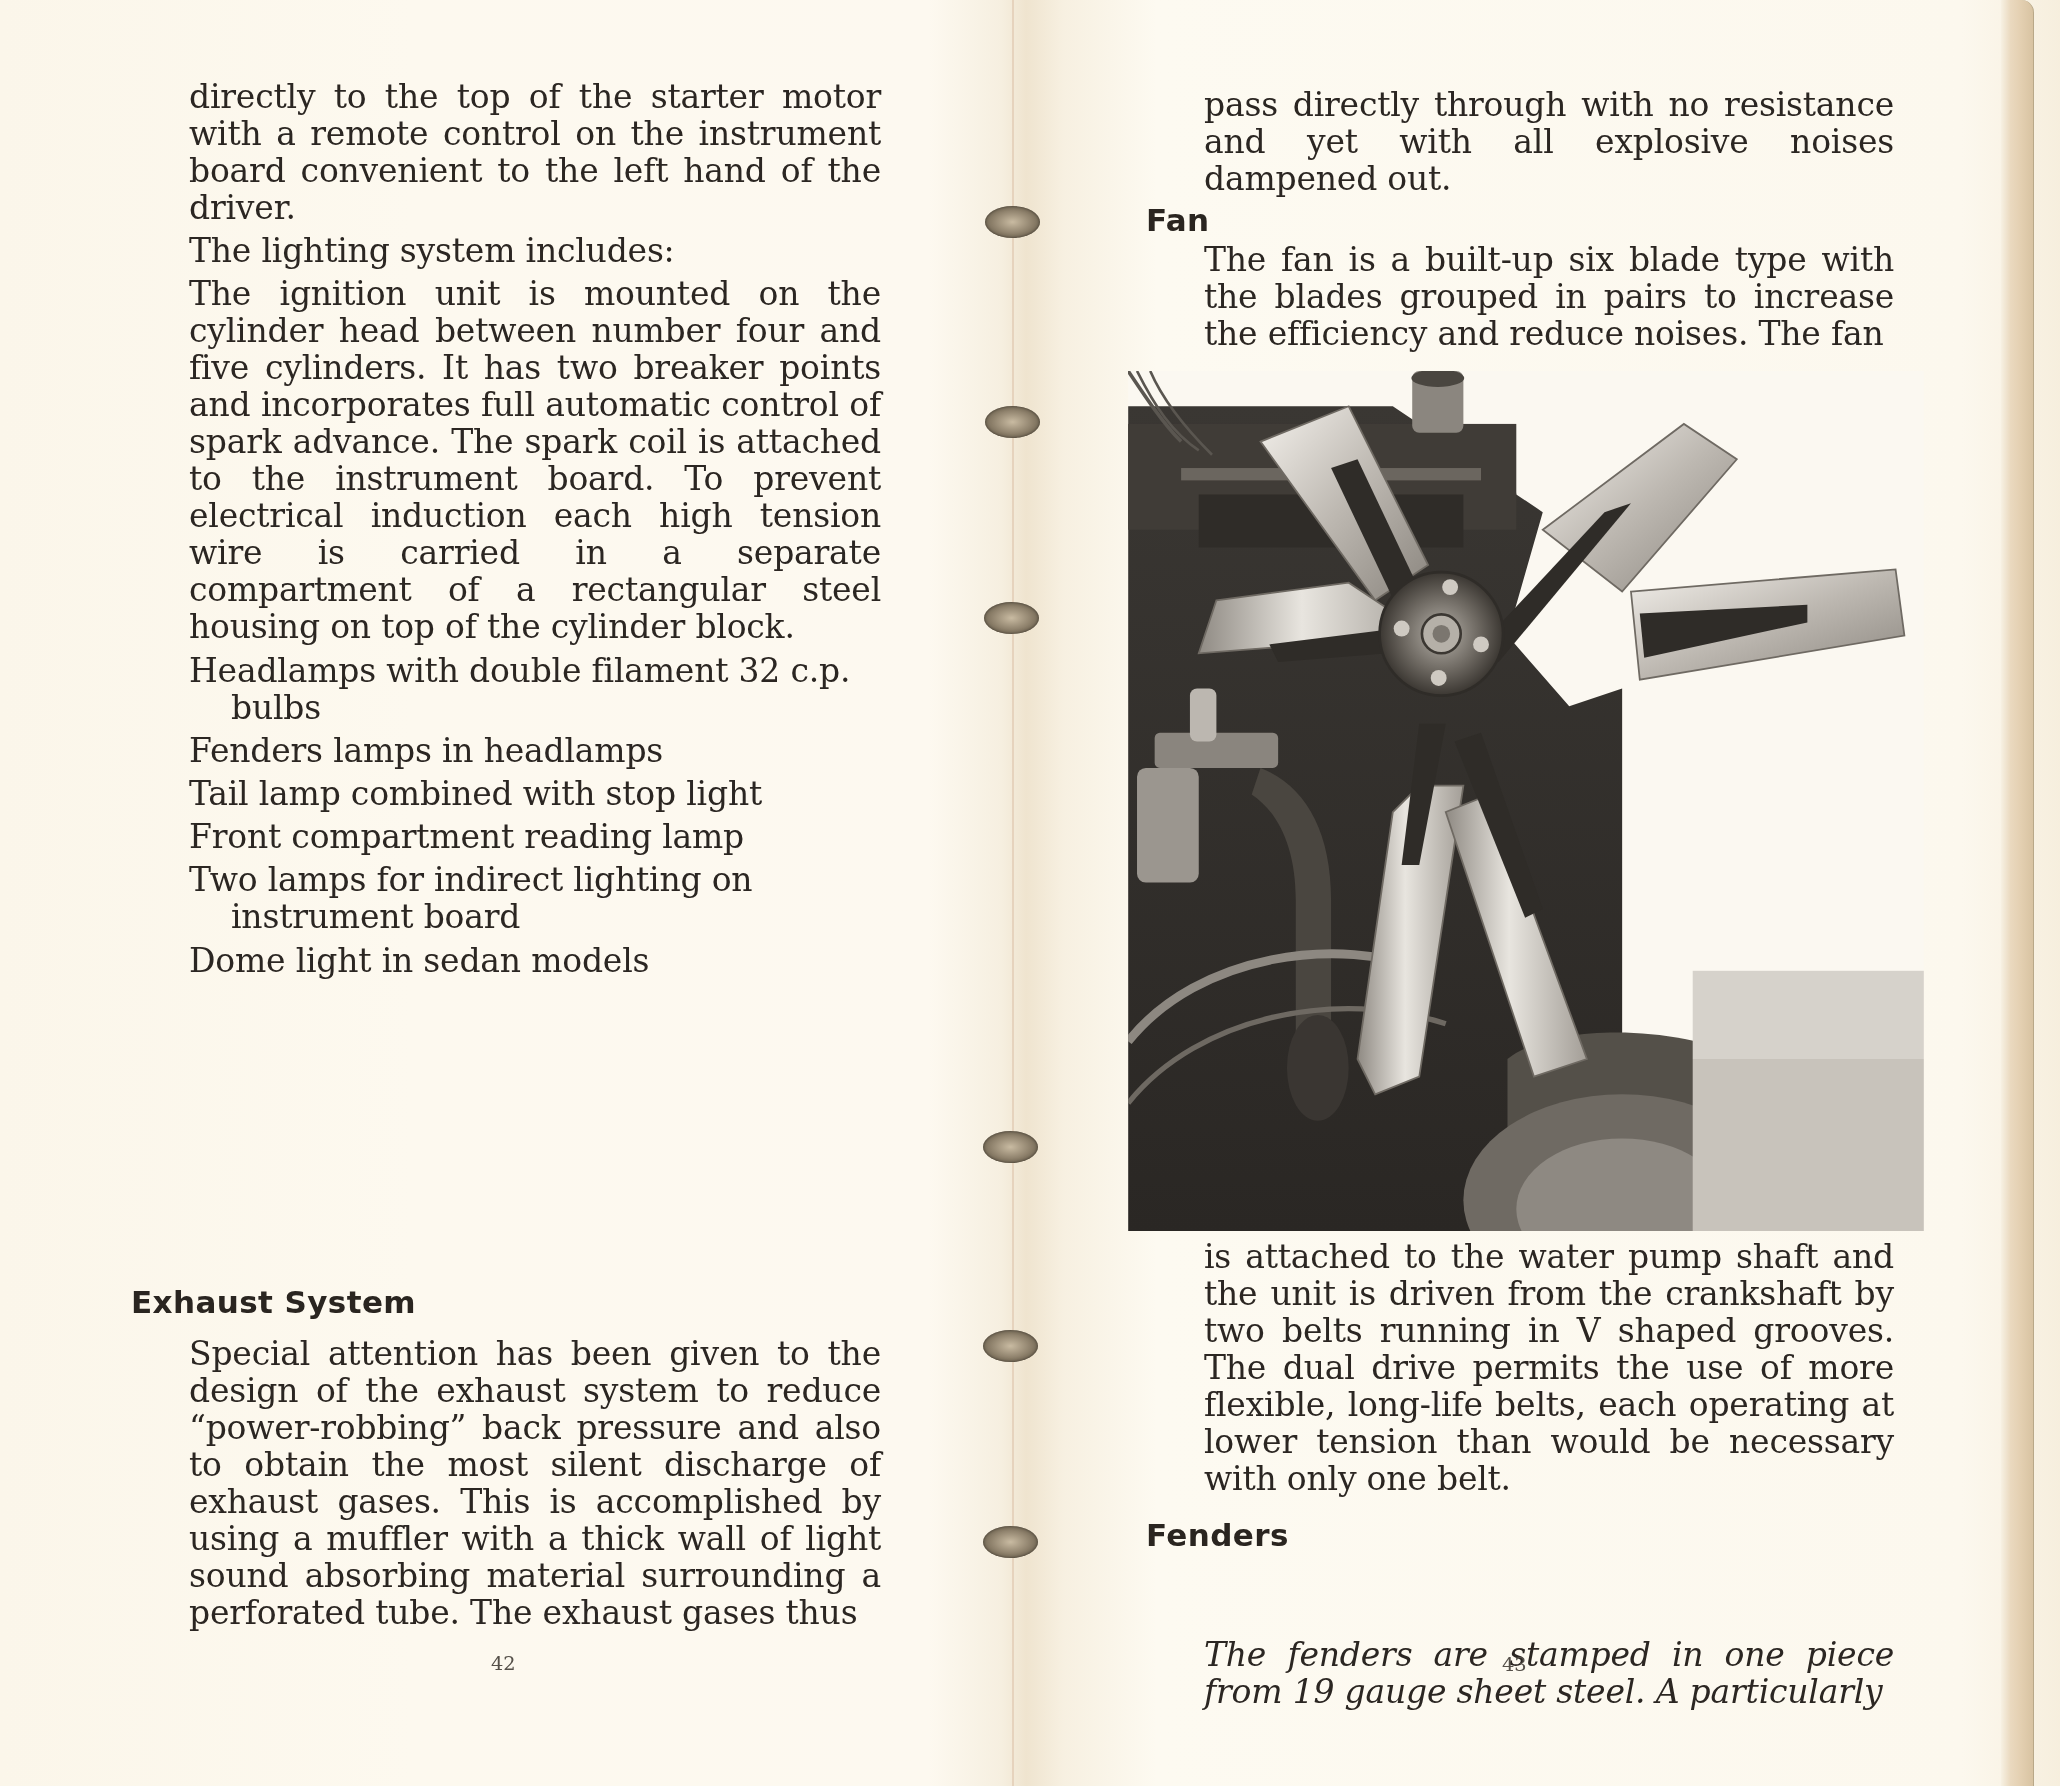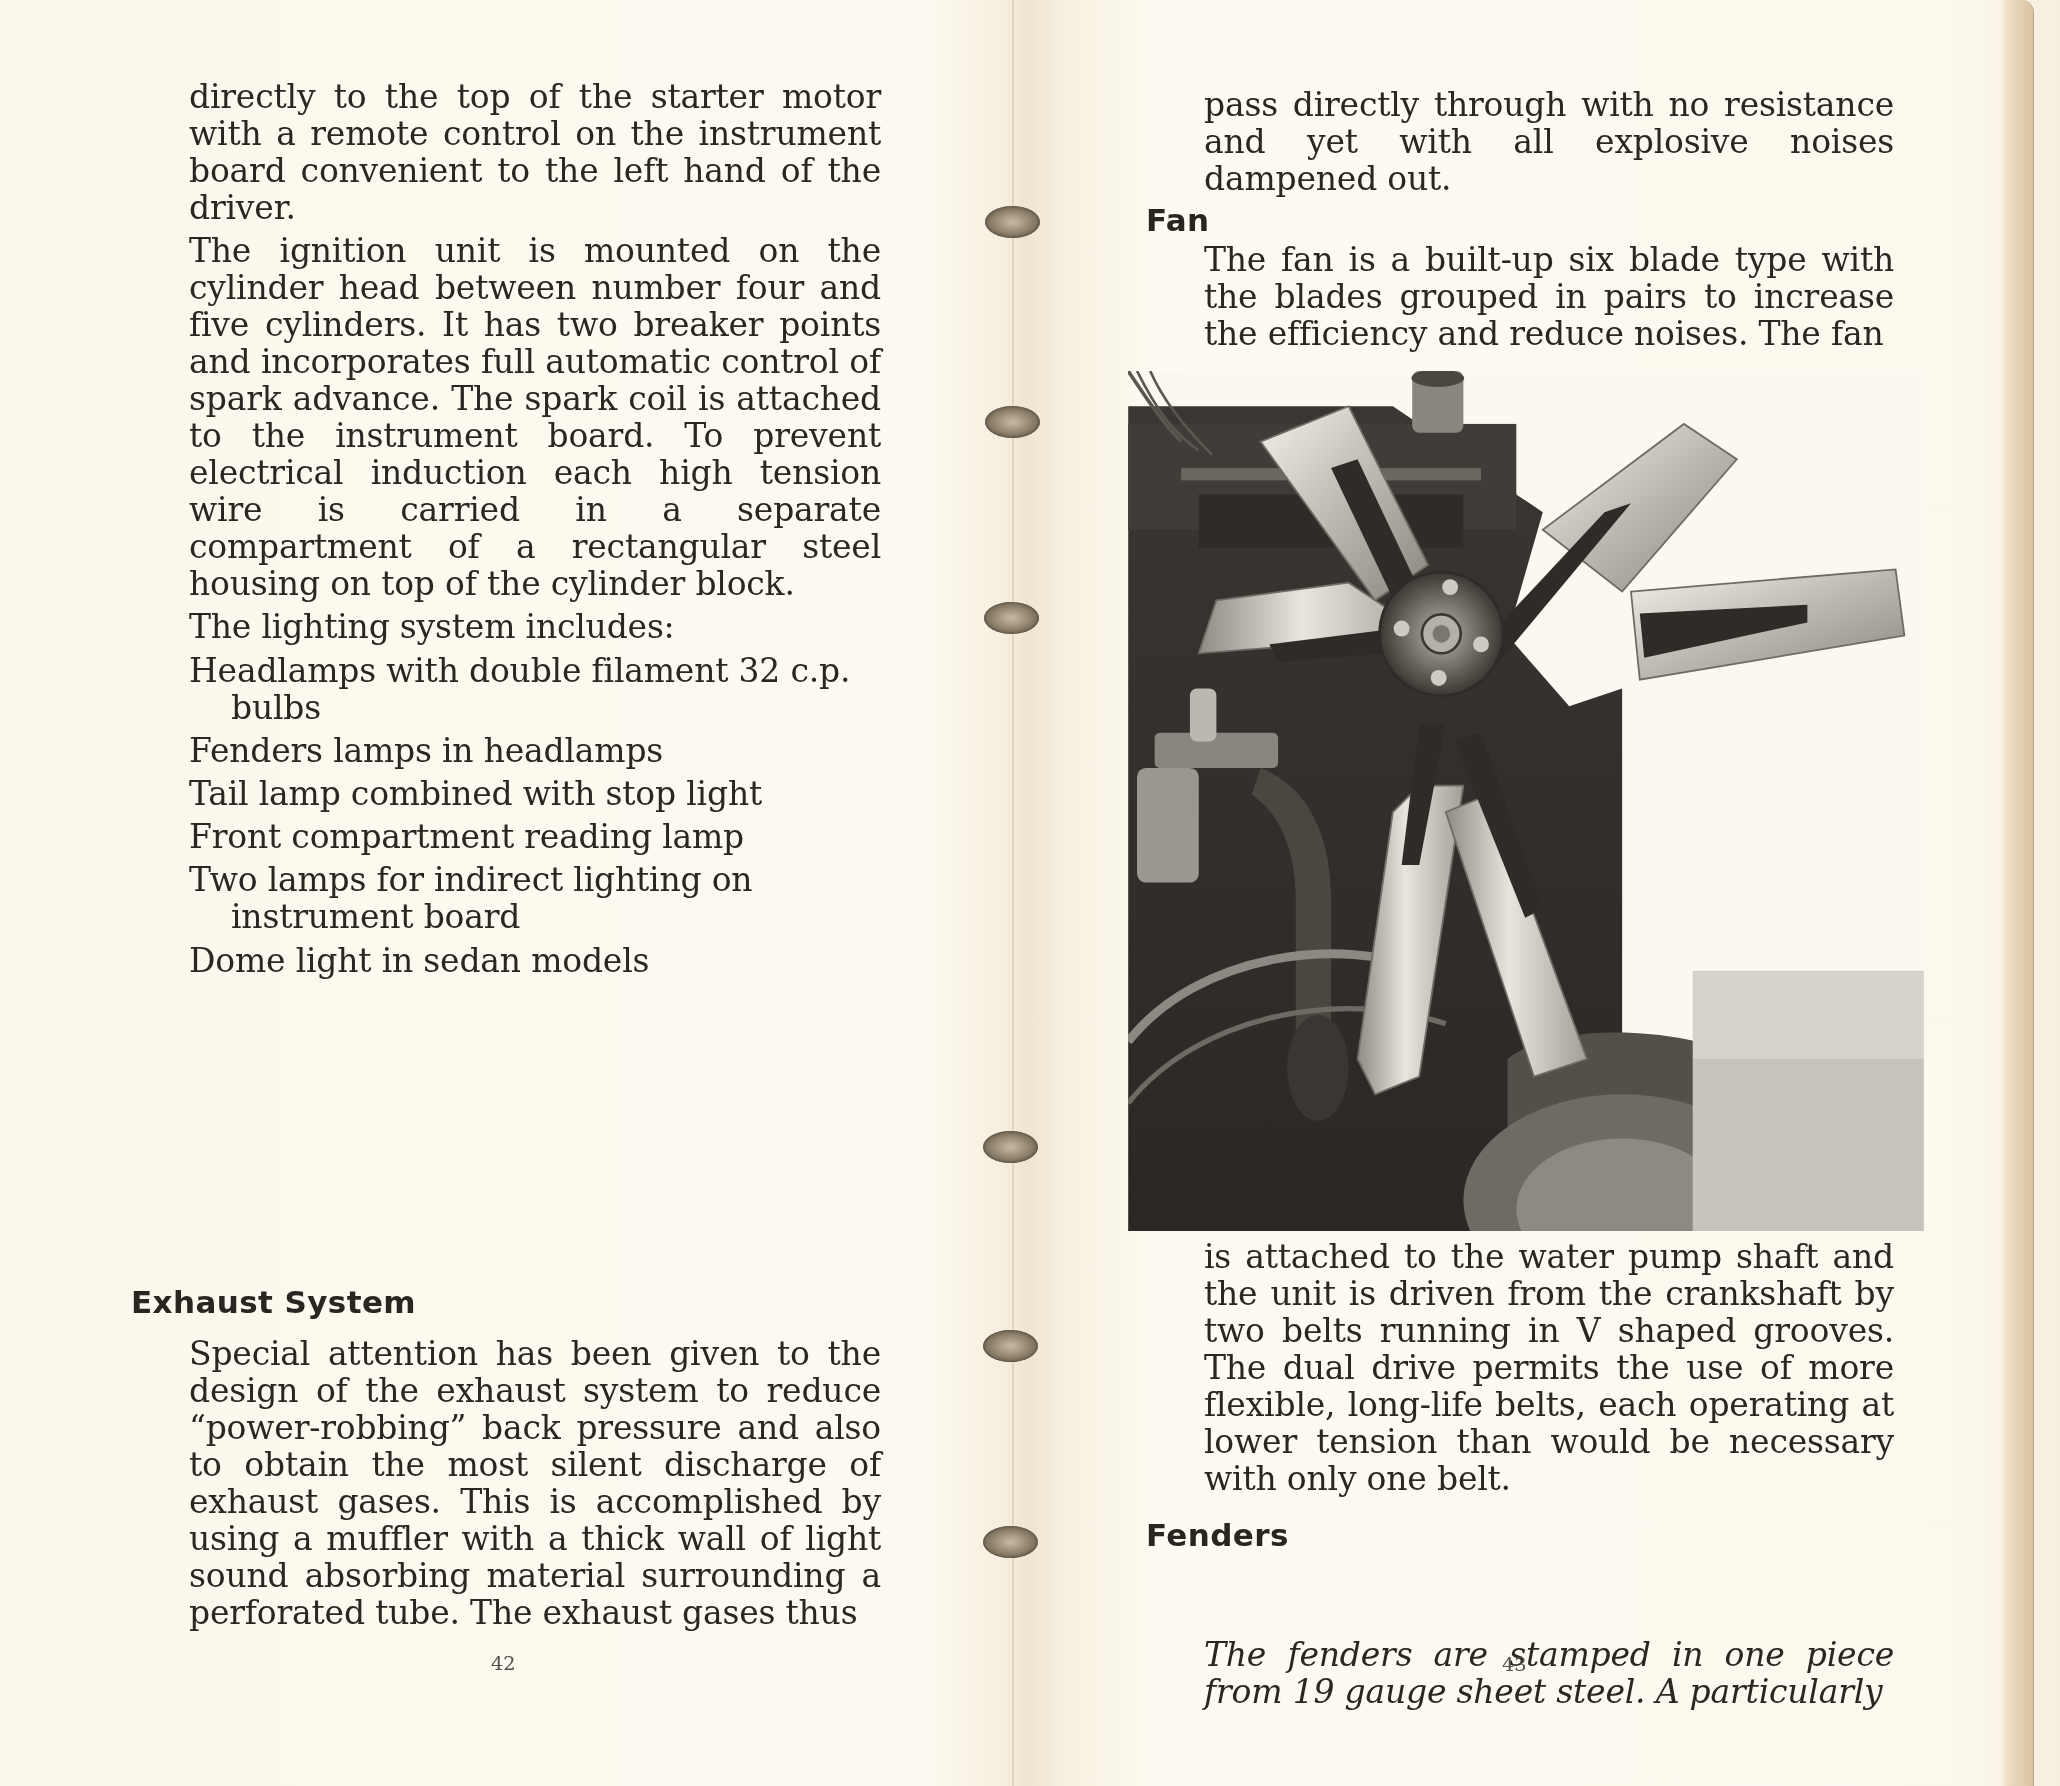--- a/index.html
+++ b/index.html
@@ -74,22 +74,22 @@
   <div class="hole" style="left:985px;top:206px;"></div>
   <div class="hole" style="left:985px;top:406px;"></div>
   <div class="hole" style="left:984px;top:602px;"></div>
   <div class="hole" style="left:983px;top:1131px;"></div>
   <div class="hole" style="left:983px;top:1330px;"></div>
   <div class="hole" style="left:983px;top:1526px;"></div>
 
   <div class="page page-left">
     <div class="text-block" style="left:189px; top:78px; width:692px;">
       <p>directly to the top of the starter motor with a remote control on the instrument board convenient to the left hand of the driver.</p>
+      <p>The lighting system includes:</p>
       <p>The ignition unit is mounted on the cylinder head between number four and five cylinders.  It has two breaker points and incorporates full automatic control of spark advance.  The spark coil is attached to the instrument board.  To prevent electrical induction each high tension wire is carried in a separate compartment of a rectangular steel housing on top of the cylinder block.</p>
-      <p>The lighting system includes:</p>
       <p class="list-item">Headlamps with double filament 32 c.p. bulbs</p>
       <p class="list-item">Fenders lamps in headlamps</p>
       <p class="list-item">Tail lamp combined with stop light</p>
       <p class="list-item">Front compartment reading lamp</p>
       <p class="list-item">Two lamps for indirect lighting on instrument board</p>
       <p class="list-item">Dome light in sedan models</p>
     </div>
 
     <div class="heading" style="left:131px; top:1284px;">Exhaust System</div>
 

